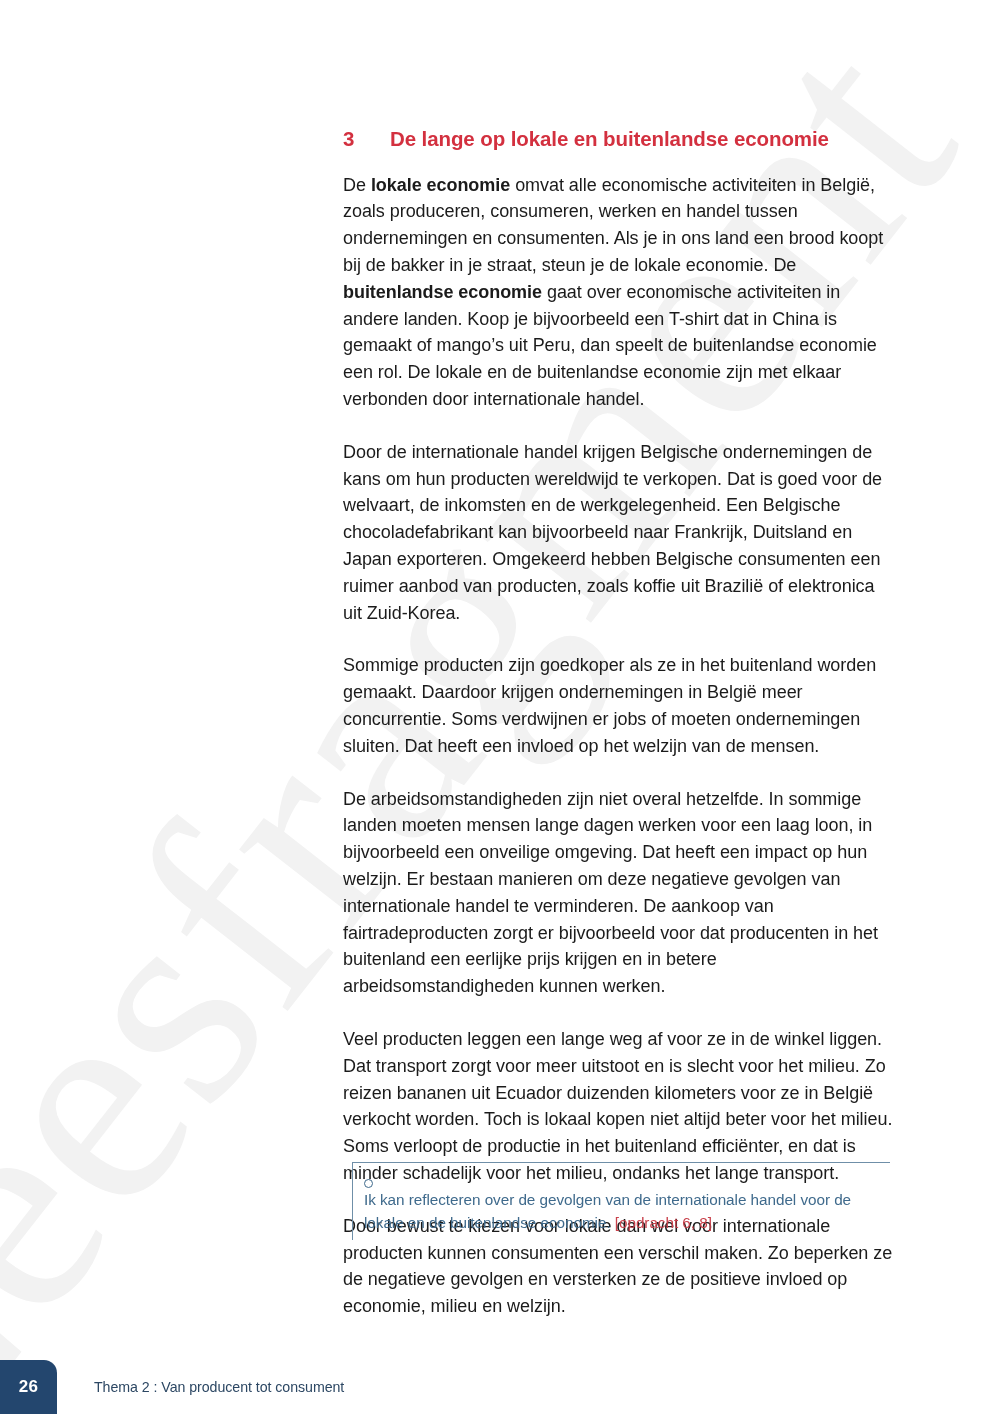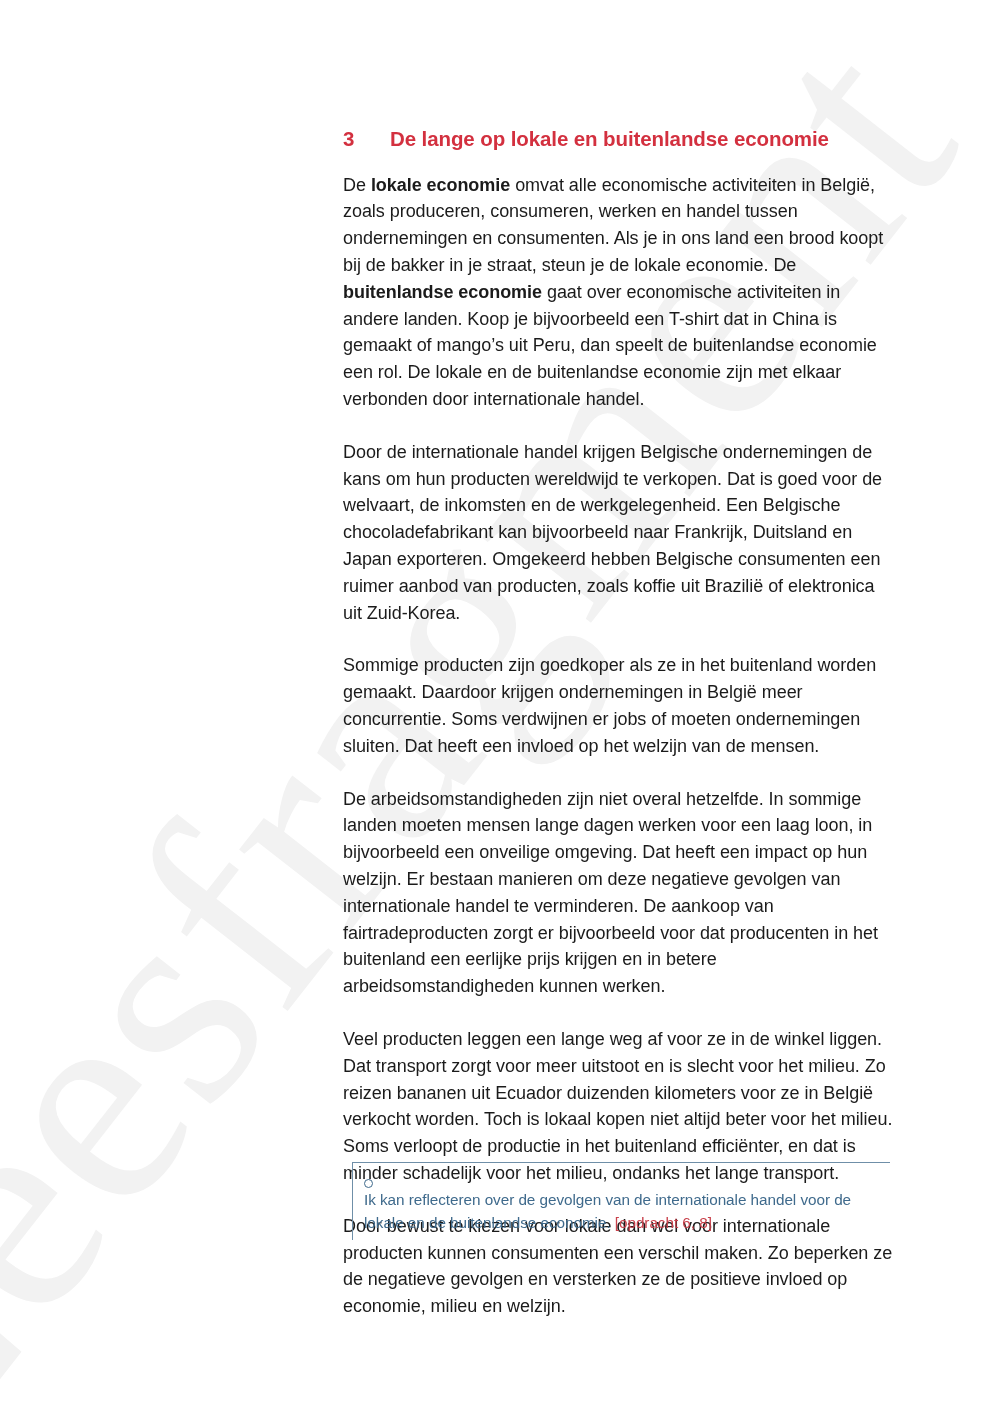--- a/index.html
+++ b/index.html
@@ -187,14 +187,20 @@
 
   <div id="objective-box">
     <div id="objective-row">
       <span id="objective-marker"></span>
       <span id="objective-text">
         <span>Ik kan reflecteren over de gevolgen van de internationale handel voor de lokale en de buitenlandse economie. </span><span class="ref">[opdracht 6, 8]</span>
       </span>
     </div>
   </div>
 
+  <div id="footer">
+    <div id="page-number-badge">
+      <span id="page-number">26</span>
+    </div>
+    <div id="footer-title">Thema 2 : Van producent tot consument</div>
+  </div>
 
 </div>
 
 </body></html>

